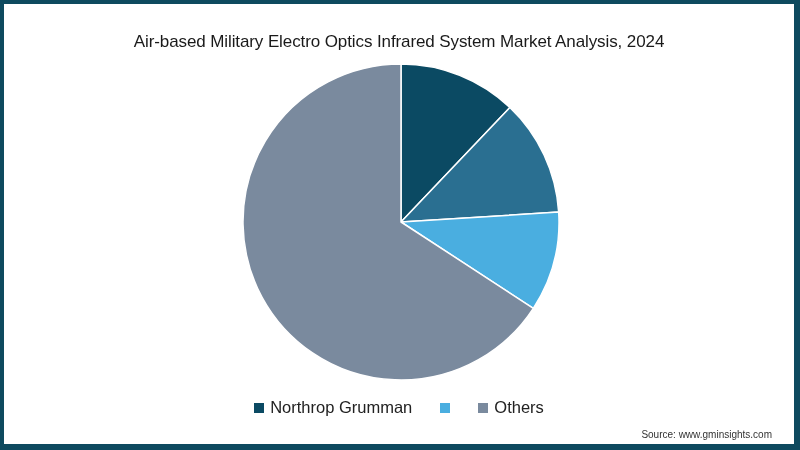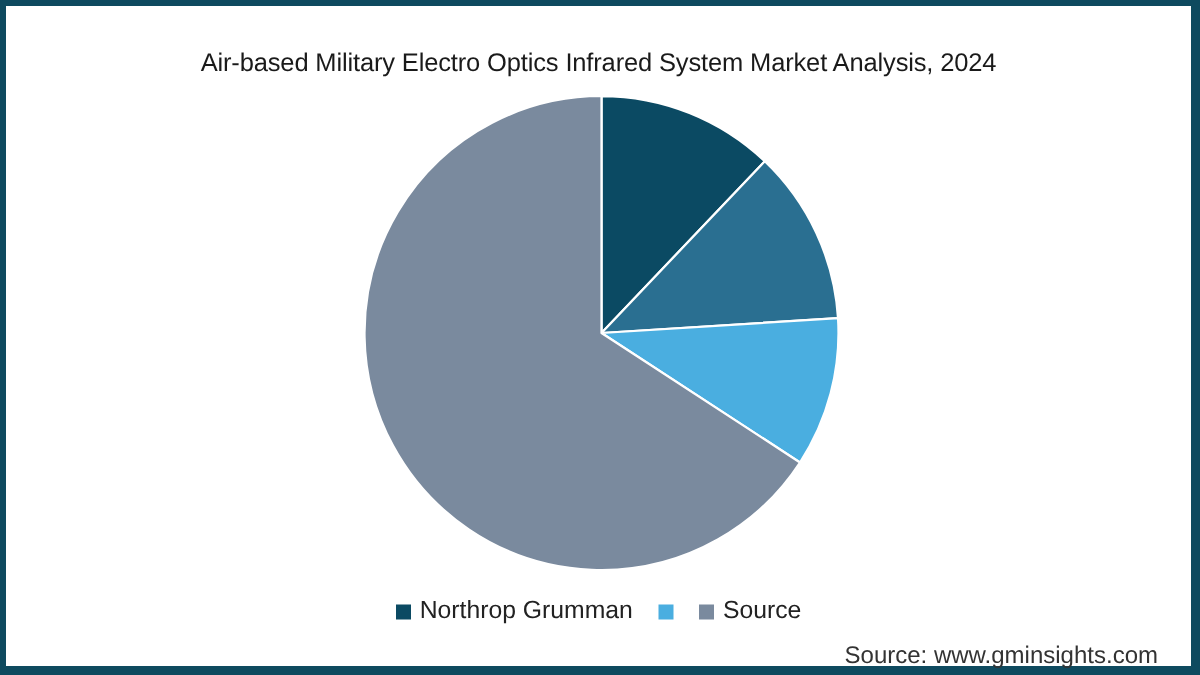--- a/index.html
+++ b/index.html
@@ -35,40 +35,40 @@
       position: absolute;
       left: 0; top: 0;
     }
     .legend {
       position: absolute;
       left: 0; right: 0;
       top: 394px;
       display: flex;
       justify-content: center;
       align-items: center;
-      gap: 17px;
+      gap: 28px;
       font-size: 16.5px;
       color: #222222;
     }
     .legend-item {
       display: flex;
       align-items: center;
       gap: 6px;
       cursor: pointer;
     }
     .legend-swatch {
       width: 10px;
       height: 10px;
       display: inline-block;
     }
     .source {
       position: absolute;
       right: 22px;
       top: 425px;
-      font-size: 16px;
+      font-size: 10px;
       color: #333333;
     }
   </style>
 </head>
 <body>
 
 <div class="frame">
   <div class="title">Air-based Military Electro Optics Infrared System Market Analysis, 2024</div>
 
   <svg class="pie" id="pie" width="800" height="450">
@@ -81,18 +81,18 @@
   <div class="legend">
     <div class="legend-item">
       <span class="legend-swatch" style="background: rgb(11, 74, 99);"></span>
       <span>Northrop Grumman</span>
     </div>
     <div class="legend-item">
       <span class="legend-swatch" style="background: rgb(74, 174, 224);"></span>
     </div>
     <div class="legend-item">
       <span class="legend-swatch" style="background: rgb(122, 138, 158);"></span>
-      <span>Source</span>
+      <span>Others</span>
     </div>
   </div>
 
   <div class="source">Source: www.gminsights.com</div>
 </div>
 
 </body></html>

